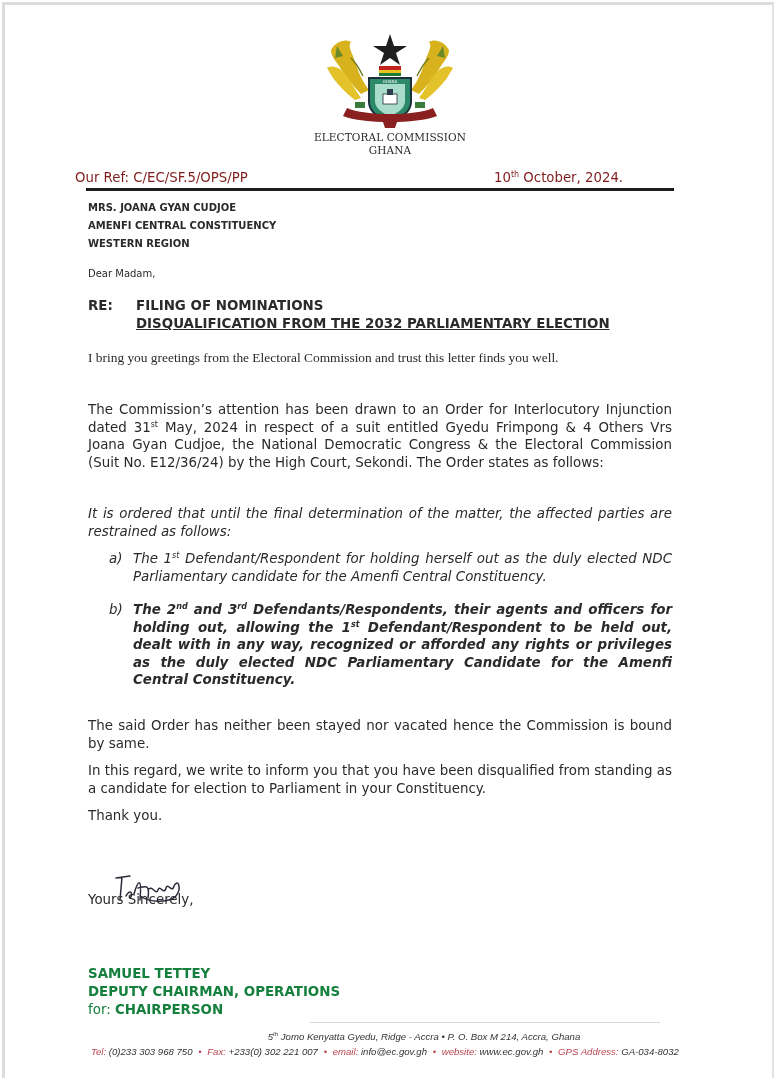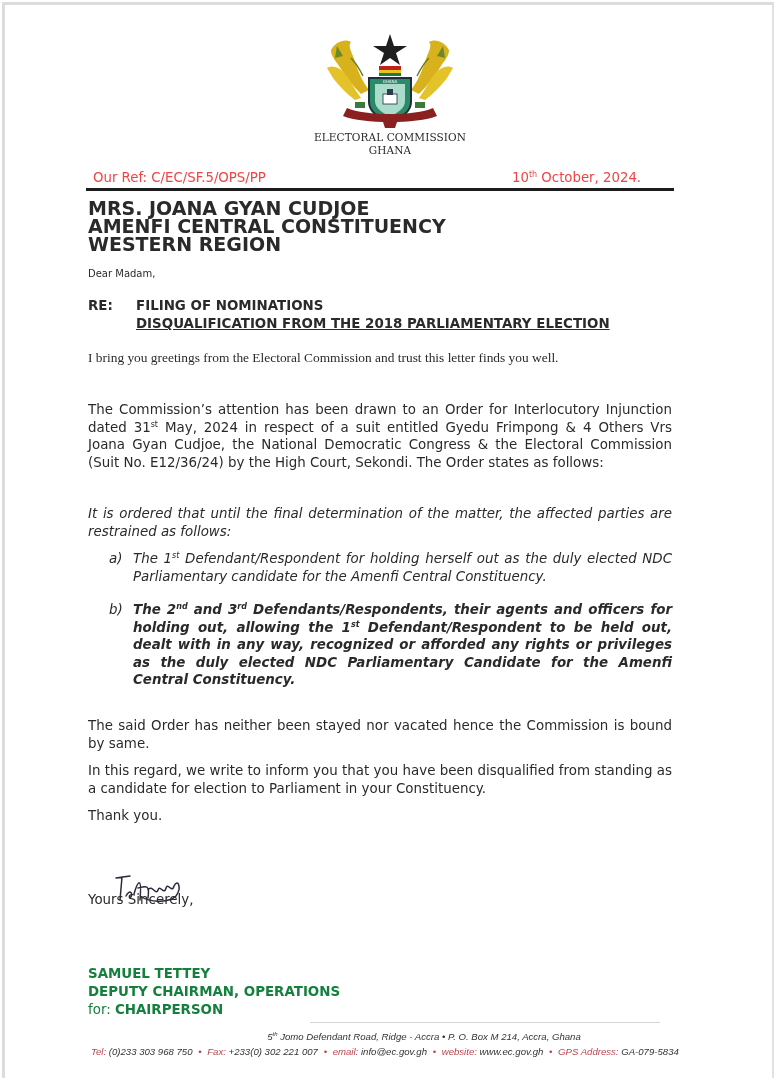--- a/index.html
+++ b/index.html
@@ -8,28 +8,28 @@
   .page-border {
     position: absolute; left: 2px; top: 2px; width: 772px; height: 1076px;
     border-left: 3px solid #dcdcdc; border-top: 3px solid #dcdcdc; border-right: 2px solid #e2e2e2;
   }
   .crest { position: absolute; left: 325px; top: 28px; width: 130px; height: 102px; }
   .crest-caption {
     position: absolute; left: 290px; top: 131px; width: 200px; text-align: center;
     font-family: "DejaVu Serif", serif; font-size: 10.5px; line-height: 13px; color: #2a2a2a; letter-spacing: 0.1px;
   }
   .refline {
-    position: absolute; left: 90px; top: 170px; width: 584px; height: 18px;
-    font-size: 13.3px; color: #ef4444;
+    position: absolute; left: 72px; top: 170px; width: 584px; height: 18px;
+    font-size: 13.3px; color: #7f1d1d;
   }
   .refline .ref { position: absolute; left: 3px; top: 0; }
   .refline .date { position: absolute; left: 422px; top: 0; text-align: right; }
   .refline sup { font-size: 8px; vertical-align: 5px; line-height: 0; }
   .rule { position: absolute; left: 86px; top: 188px; width: 588px; height: 3px; background: #1c1c1c; }
-  .addressee { position: absolute; left: 88px; top: 199px; font-weight: bold; font-size: 19px; line-height: 18px; color: #2a2a2a; }
+  .addressee { position: absolute; left: 88px; top: 199px; font-weight: bold; font-size: 10px; line-height: 18px; color: #2a2a2a; }
   .salutation { position: absolute; left: 88px; top: 268px; font-size: 10px; color: #2a2a2a; }
   .re { position: absolute; left: 88px; top: 297px; font-weight: bold; font-size: 13.4px; line-height: 18px; color: #2a2a2a; }
   .re .re-label { position: absolute; left: 0; top: 0; width: 40px; }
   .re .re-lines { position: absolute; left: 48px; top: 0; white-space: nowrap; }
   .re .u { text-decoration: underline; }
   .para { position: absolute; left: 88px; width: 584px; font-size: 13.4px; line-height: 17.5px; color: #2a2a2a; text-align: justify; }
   .para sup { font-size: 8px; vertical-align: 5px; line-height: 0; }
   .p1 { top: 349px; font-family: Liberation Serif, serif; }
   .p2 { top: 401px; }
   .p3 { top: 505px; font-style: italic; }
@@ -104,21 +104,21 @@
   <div>AMENFI CENTRAL CONSTITUENCY</div>
   <div>WESTERN REGION</div>
 </div>
 
 <div class="salutation">Dear Madam,</div>
 
 <div class="re">
   <span class="re-label">RE:</span>
   <div class="re-lines">
     <div>FILING OF NOMINATIONS</div>
-    <div class="u">DISQUALIFICATION FROM THE 2018 PARLIAMENTARY ELECTION</div>
+    <div class="u">DISQUALIFICATION FROM THE 2032 PARLIAMENTARY ELECTION</div>
   </div>
 </div>
 
 <div class="para p1">I bring you greetings from the Electoral Commission and trust this letter finds you well.</div>
 <div class="para p2"><span>The Commission’s attention has been drawn to an Order for Interlocutory Injunction dated 31</span><sup>st</sup><span> May, 2024 in respect of a suit entitled Gyedu Frimpong &amp; 4 Others Vrs Joana Gyan Cudjoe, the National Democratic Congress &amp; the Electoral Commission (Suit No. E12/36/24) by the High Court, Sekondi. The Order states as follows:</span></div>
 <div class="para p3">It is ordered that until the final determination of the matter, the affected parties are restrained as follows:</div>
 
 <div class="item ia">
   <span class="marker">a)</span>
   <span class="txt"><span>The 1</span><sup>st</sup><span> Defendant/Respondent for holding herself out as the duly elected NDC Parliamentary candidate for the Amenfi Central Constituency.</span></span>
@@ -137,25 +137,25 @@
   <path d="M4 8 L18 6 M10 7 L8 30 M14 26 C18 18, 22 24, 18 28 M22 24 C26 10, 30 6, 28 30 M26 18 C34 16, 38 14, 36 28 M36 20 C40 14, 44 26, 46 20 C48 14, 52 26, 54 18 C56 12, 60 24, 62 16 C66 8, 70 18, 64 26 C58 32, 40 34, 28 26" stroke="#2a2a3a" stroke-width="1.5" fill="none" stroke-linecap="round"></path>
 </svg>
 <div class="signer">
   <div class="b">SAMUEL TETTEY</div>
   <div class="b">DEPUTY CHAIRMAN, OPERATIONS</div>
   <div><span>for: </span><span class="b">CHAIRPERSON</span></div>
 </div>
 
 <div class="footer-rule"></div>
 <div class="footer">
-  <div class="addr"><span>5</span><sup>th</sup><span> Jomo Defendant Road, Ridge - Accra • P. O. Box M 214, Accra, Ghana</span></div>
+  <div class="addr"><span>5</span><sup>th</sup><span> Jomo Kenyatta Gyedu, Ridge - Accra • P. O. Box M 214, Accra, Ghana</span></div>
   <div class="contacts">
     <span class="lbl">Tel:</span><span> (0)233 303 968 750</span>
     <span class="dot">•</span>
     <span class="lbl">Fax:</span><span> +233(0) 302 221 007</span>
     <span class="dot">•</span>
     <span class="lbl">email:</span><span> info@ec.gov.gh</span>
     <span class="dot">•</span>
     <span class="lbl">website:</span><span> www.ec.gov.gh</span>
     <span class="dot">•</span>
-    <span class="lbl">GPS Address:</span><span> GA-079-5834</span>
+    <span class="lbl">GPS Address:</span><span> GA-034-8032</span>
   </div>
 </div>
 
 </body></html>

